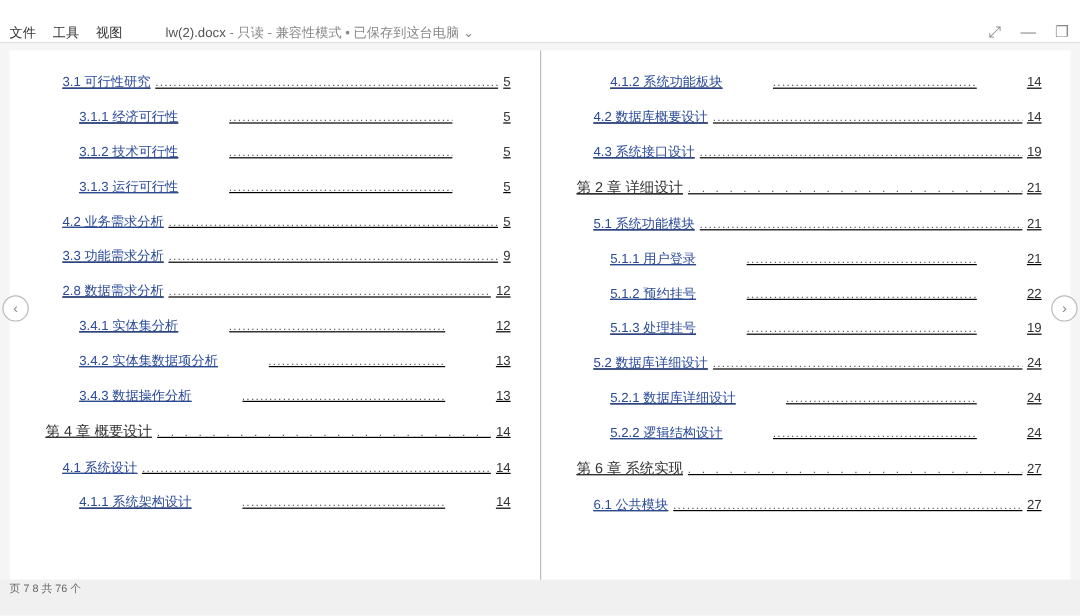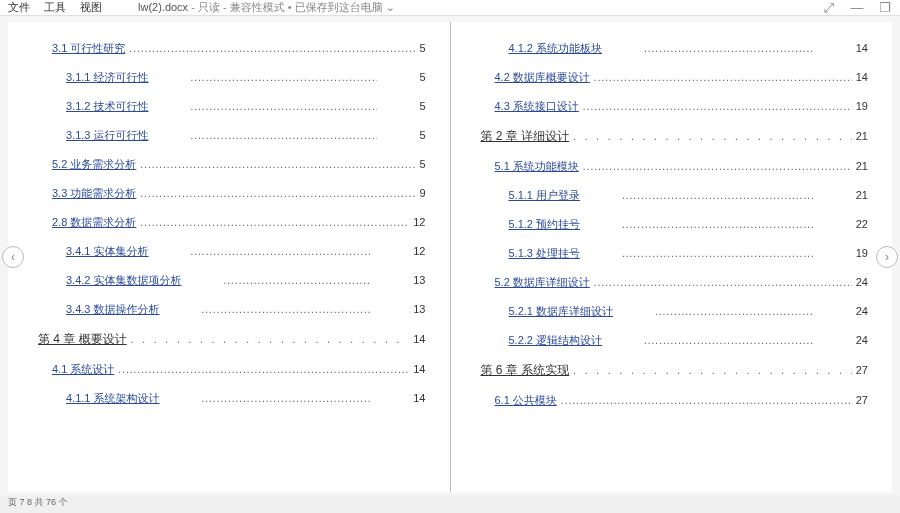--- a/index.html
+++ b/index.html
@@ -7,43 +7,44 @@
       font-family: "Microsoft YaHei", "SimSun", Arial, sans-serif;
       background: #f5f5f5;
       width: 900px;
       height: 513px;
       overflow: hidden;
       position: relative;
     }
     .menubar {
       background: #fff;
       border-bottom: 1px solid #e0e0e0;
-      height: 16px;
-      display: flex;
-      align-items: flex-start;
+      height: 36px;
+      display: flex;
+      align-items: flex-end;
       padding: 0 8px;
       font-size: 11px;
       color: #333;
     }
     .menu-item { margin-right: 14px; cursor: pointer; }
     .doc-title { margin-left: 22px; color: #555; }
     .doc-status { color: #888; }
     .menubar-right { margin-left: auto; display: flex; gap: 14px; color: #888; font-size: 13px; }
     .win-btn { cursor: pointer; width: 14px; text-align: center; }
     .content-area {
       display: flex;
       background: #fff;
       margin: 6px 8px 0 8px;
       height: 470px;
       position: relative;
     }
     .page-col {
       flex: 1;
       padding: 12px 24px 12px 30px;
       overflow: hidden;
+      text-decoration: underline;
     }
     .divider {
       width: 1px;
       background: #bbb;
     }
     .toc-entry {
       display: flex;
       align-items: baseline;
       font-size: 11px;
       margin: 7px 0 14px 0;
@@ -101,21 +102,21 @@
       font-family: Arial, sans-serif;
       z-index: 5;
       pointer-events: none;
       white-space: nowrap;
     }
     .statusbar {
       position: absolute;
       bottom: 0;
       left: 0;
       right: 0;
-      height: 18px;
+      height: 30px;
       background: #f0f0f0;
       font-size: 9px;
       color: #666;
       padding: 1px 8px;
     }
   </style>
 </head>
 <body>
 
 <div class="menubar">
@@ -152,21 +153,21 @@
         <a>3.1.2  技术可行性</a>
         <span class="leader">........................................................................................................................................................................................................</span>
         <span class="page-num">5</span>
       </div>
       <div class="toc-entry indent-2">
         <a>3.1.3  运行可行性</a>
         <span class="leader">........................................................................................................................................................................................................</span>
         <span class="page-num">5</span>
       </div>
       <div class="toc-entry indent-1">
-        <a>5.2  业务需求分析</a>
+        <a>4.2  业务需求分析</a>
         <span class="leader">........................................................................................................................................................................................................</span>
         <span class="page-num">5</span>
       </div>
       <div class="toc-entry indent-1">
         <a>3.3  功能需求分析</a>
         <span class="leader">........................................................................................................................................................................................................</span>
         <span class="page-num">9</span>
       </div>
       <div class="toc-entry indent-1">
         <a>2.8  数据需求分析</a>

